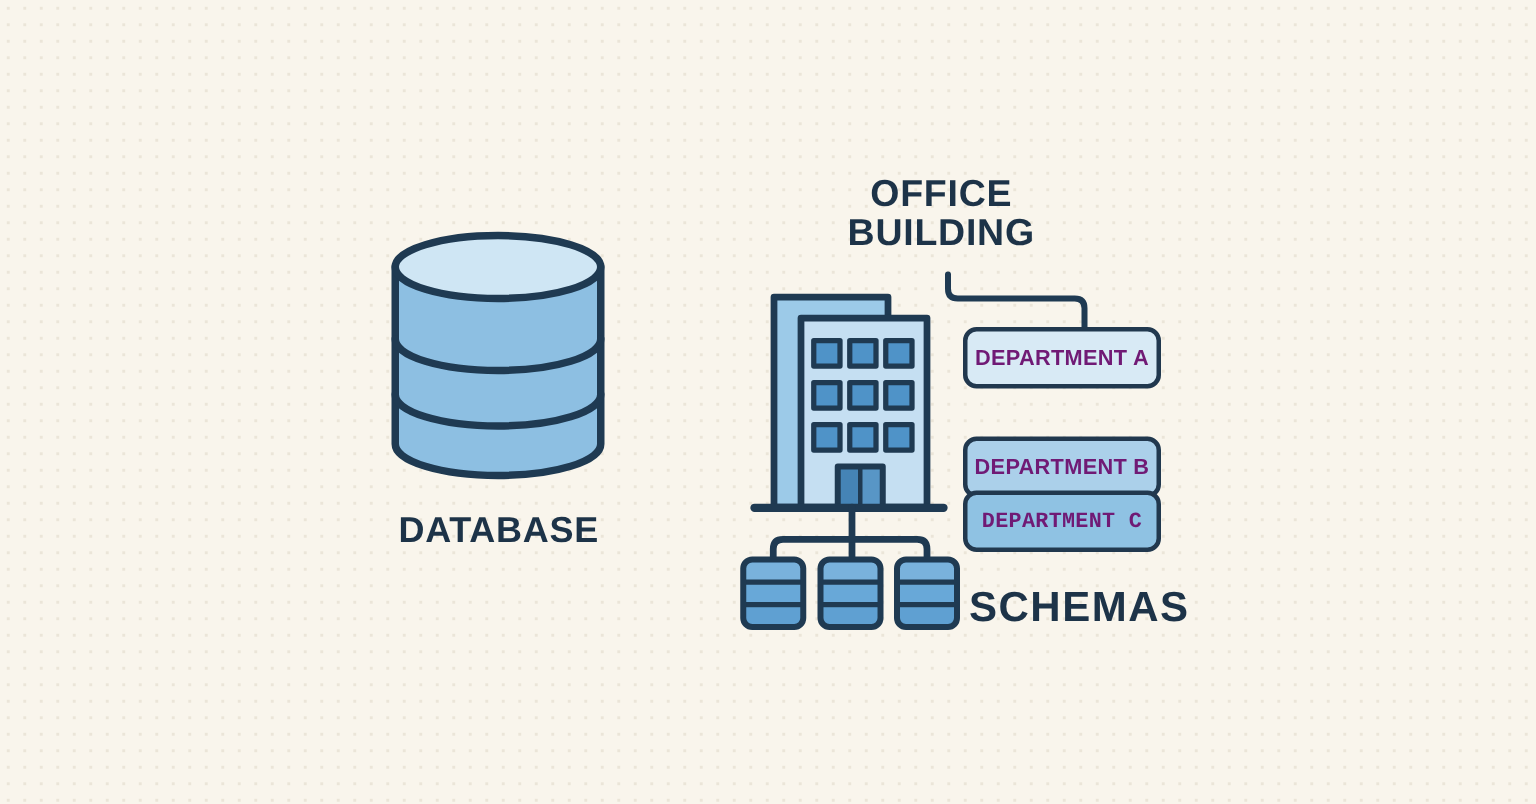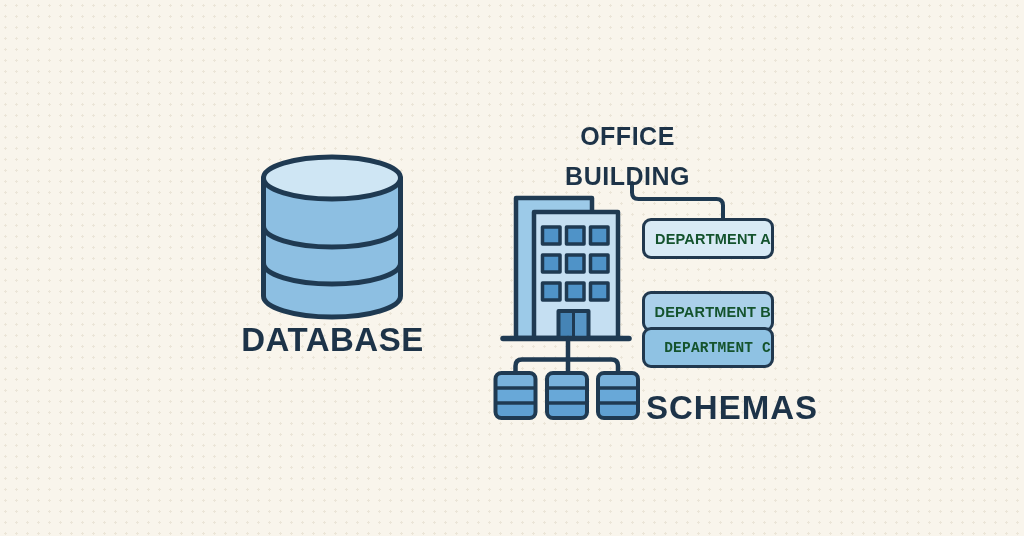--- a/index.html
+++ b/index.html
@@ -11,28 +11,28 @@
   .stage{
     position:absolute;inset:0;
     background-image:radial-gradient(rgba(199,188,166,.28) 1px, rgba(0,0,0,0) 1.3px);
     background-size:11px 11px;
   }
   svg.diagram{position:absolute;left:0;top:0}
   .label{
     position:absolute;color:#1d3348;font-weight:bold;letter-spacing:.5px;
     -webkit-user-select:none;user-select:none;
   }
-  #officeLabel{left:540px;top:116px;width:175px;text-align:center;font-size:25px;line-height:40px}
-  #dbLabel{left:230px;top:321px;width:205px;text-align:center;font-size:33px}
-  #schemasLabel{left:646px;top:389px;font-size:33px;letter-spacing:1px}
+  #officeLabel{left:540px;top:116px;width:175px;text-align:center;font-size:25px;line-height:26px}
+  #dbLabel{left:230px;top:340px;width:205px;text-align:center;font-size:24px}
+  #schemasLabel{left:646px;top:389px;font-size:28px;letter-spacing:1px}
   .dept{
     position:absolute;left:642px;width:132px;height:41px;box-sizing:border-box;
     border:3.5px solid #21384e;border-radius:9px;
-    display:flex;align-items:center;justify-content:flex-end;
-    font-weight:bold;font-size:14.5px;letter-spacing:.2px;color:#14532d;
+    display:flex;align-items:center;justify-content:center;
+    font-weight:bold;font-size:14.5px;letter-spacing:.2px;color:#701a75;
   }
   #deptA{top:218px}
   #deptB{top:272px}
   #deptC{top:327px}
 </style>
 </head>
 <body>
 
 <div class="stage"></div>
 

